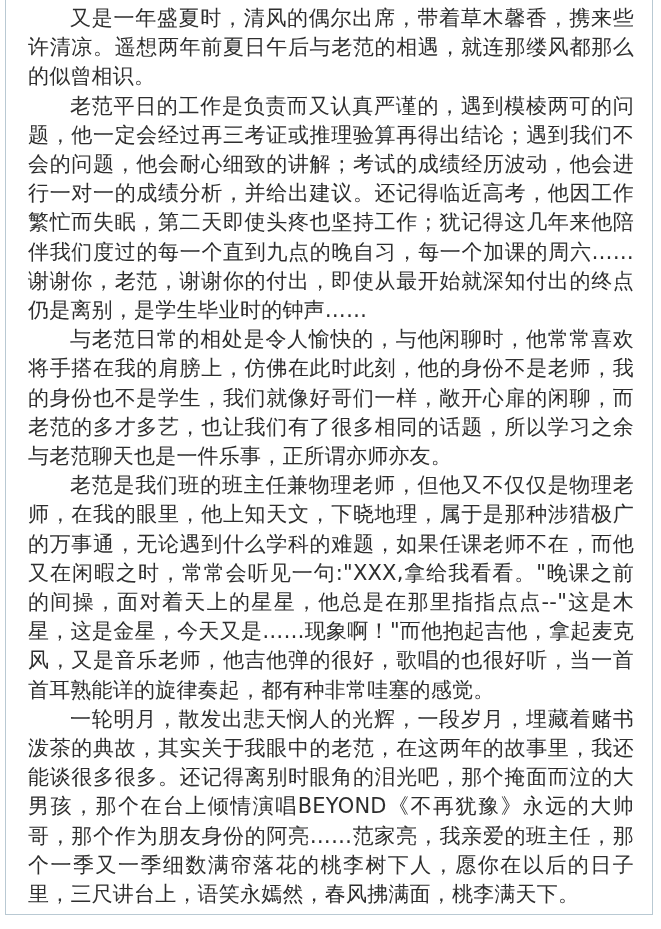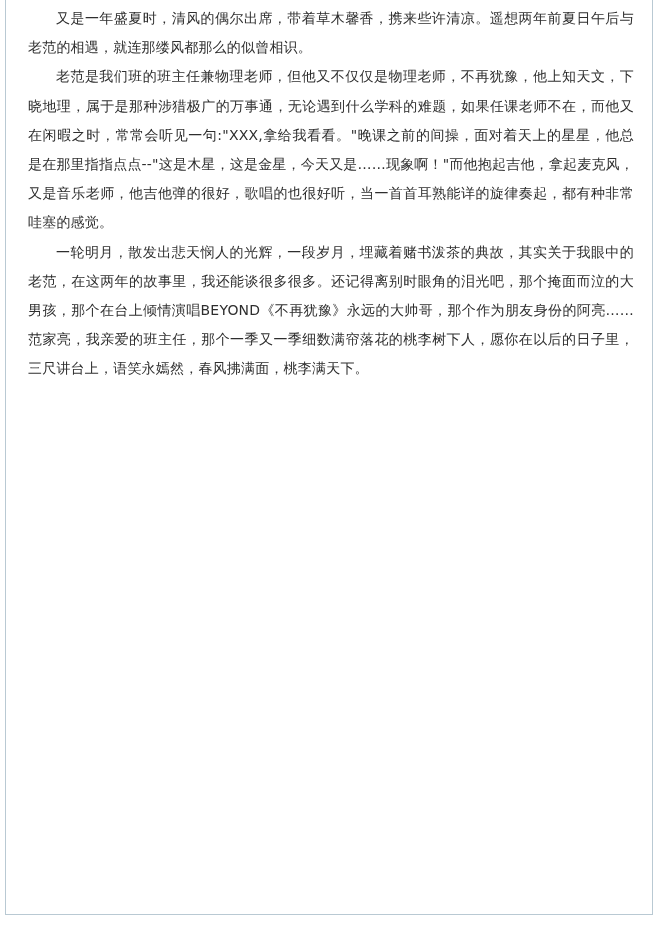--- a/index.html
+++ b/index.html
@@ -23,34 +23,36 @@
     border: 1px solid #b9c9d3;
     border-top: none;
     background: #ffffff;
     overflow: hidden;
   }
   #article-body {
     padding: 6px 18px 0 22px;
   }
   .para {
     margin: 0;
-    font-size: 14px;
+    font-size: 21px;
     line-height: 29.2px;
     color: #2e2e2e;
     text-align: justify;
     text-justify: inter-ideograph;
     text-indent: 2em;
     letter-spacing: 0.2px;
     font-weight: 400;
   }
 </style>
 </head>
 <body>
 
 <div id="article-card">
   <div id="article-body">
 
     <p class="para">又是一年盛夏时，清风的偶尔出席，带着草木馨香，携来些许清凉。遥想两年前夏日午后与老范的相遇，就连那缕风都那么的似曾相识。</p>
-    <p class="para">老范是我们班的班主任兼物理老师，但他又不仅仅是物理老师，不再犹豫，他上知天文，下晓地理，属于是那种涉猎极广的万事通，无论遇到什么学科的难题，如果任课老师不在，而他又在闲暇之时，常常会听见一句:"XXX,拿给我看看。"晚课之前的间操，面对着天上的星星，他总是在那里指指点点--"这是木星，这是金星，今天又是……现象啊！"而他抱起吉他，拿起麦克风，又是音乐老师，他吉他弹的很好，歌唱的也很好听，当一首首耳熟能详的旋律奏起，都有种非常哇塞的感觉。</p>
+    <p class="para">老范平日的工作是负责而又认真严谨的，遇到模棱两可的问题，他一定会经过再三考证或推理验算再得出结论；遇到我们不会的问题，他会耐心细致的讲解；考试的成绩经历波动，他会进行一对一的成绩分析，并给出建议。还记得临近高考，他因工作繁忙而失眠，第二天即使头疼也坚持工作；犹记得这几年来他陪伴我们度过的每一个直到九点的晚自习，每一个加课的周六……谢谢你，老范，谢谢你的付出，即使从最开始就深知付出的终点仍是离别，是学生毕业时的钟声……</p>
+    <p class="para">与老范日常的相处是令人愉快的，与他闲聊时，他常常喜欢将手搭在我的肩膀上，仿佛在此时此刻，他的身份不是老师，我的身份也不是学生，我们就像好哥们一样，敞开心扉的闲聊，而老范的多才多艺，也让我们有了很多相同的话题，所以学习之余与老范聊天也是一件乐事，正所谓亦师亦友。</p>
+    <p class="para">老范是我们班的班主任兼物理老师，但他又不仅仅是物理老师，在我的眼里，他上知天文，下晓地理，属于是那种涉猎极广的万事通，无论遇到什么学科的难题，如果任课老师不在，而他又在闲暇之时，常常会听见一句:"XXX,拿给我看看。"晚课之前的间操，面对着天上的星星，他总是在那里指指点点--"这是木星，这是金星，今天又是……现象啊！"而他抱起吉他，拿起麦克风，又是音乐老师，他吉他弹的很好，歌唱的也很好听，当一首首耳熟能详的旋律奏起，都有种非常哇塞的感觉。</p>
     <p class="para">一轮明月，散发出悲天悯人的光辉，一段岁月，埋藏着赌书泼茶的典故，其实关于我眼中的老范，在这两年的故事里，我还能谈很多很多。还记得离别时眼角的泪光吧，那个掩面而泣的大男孩，那个在台上倾情演唱BEYOND《不再犹豫》永远的大帅哥，那个作为朋友身份的阿亮……范家亮，我亲爱的班主任，那个一季又一季细数满帘落花的桃李树下人，愿你在以后的日子里，三尺讲台上，语笑永嫣然，春风拂满面，桃李满天下。</p>
 
   </div>
 </div>
 
 </body></html>

